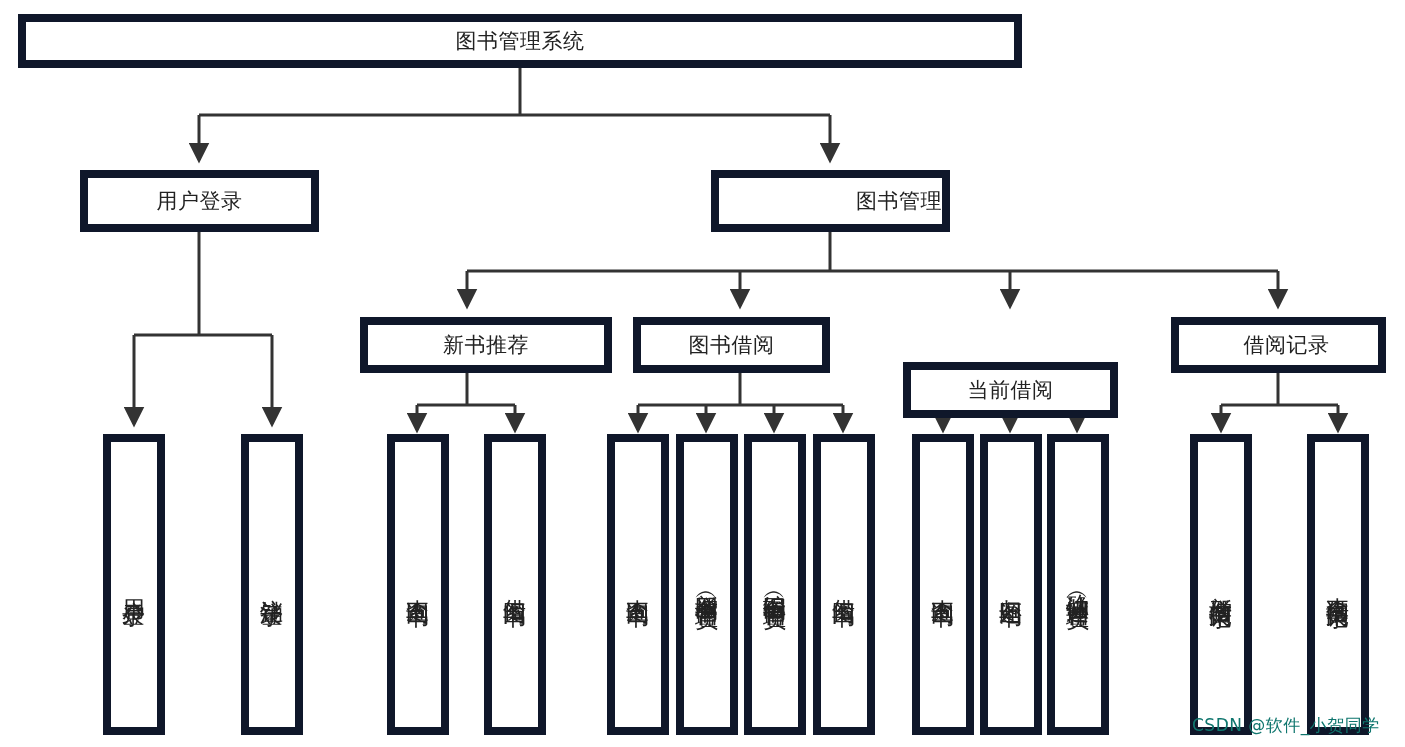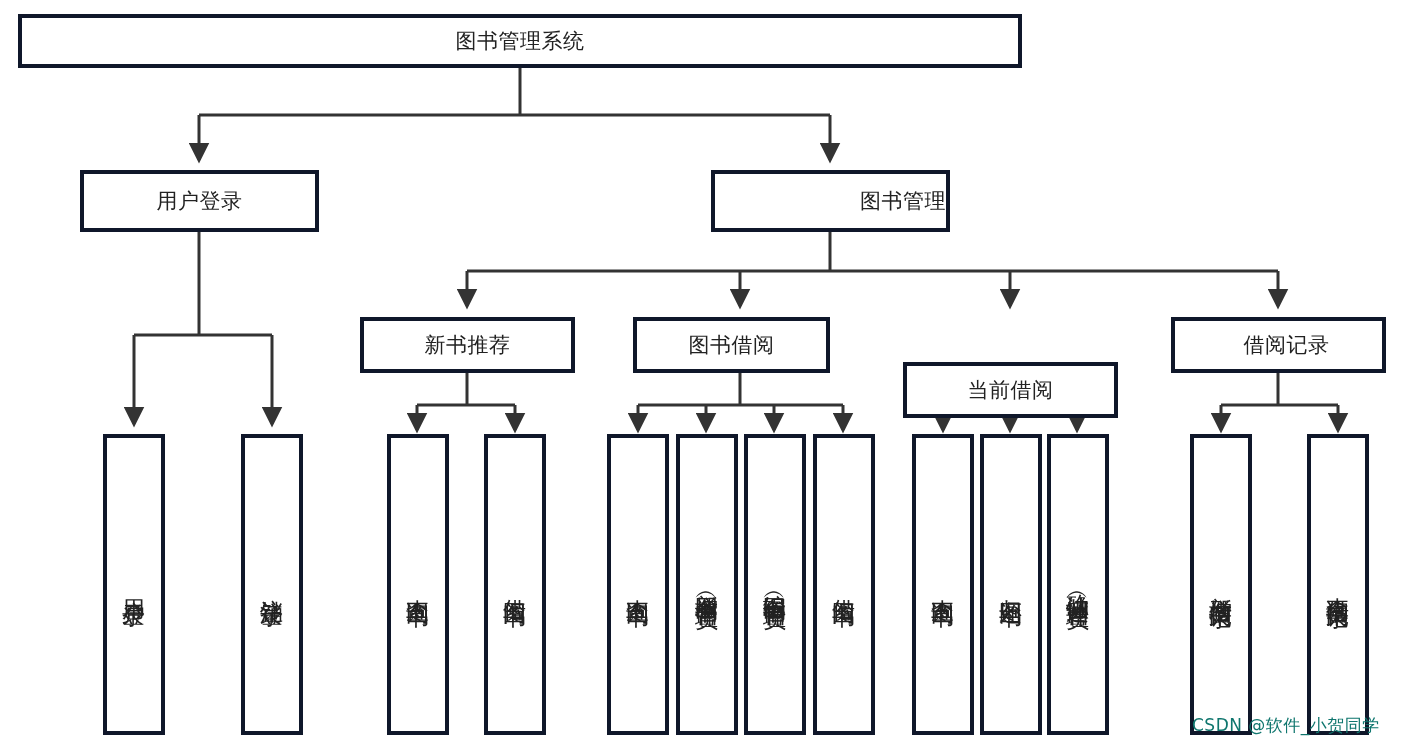--- a/index.html
+++ b/index.html
@@ -21,21 +21,21 @@
     position: absolute;
     left: 0;
     top: 0;
     width: 1405px;
     height: 747px;
     pointer-events: none;
   }
   .node {
     position: absolute;
     box-sizing: border-box;
-    border: 4px solid #0f172a;
+    border: 8px solid #0f172a;
     background: #ffffff;
     display: flex;
     align-items: center;
     justify-content: center;
     color: #222222;
   }
   .node.horiz {
     font-size: 21px;
     letter-spacing: 0.5px;
   }
@@ -120,21 +120,21 @@
     <span class="label">图书管理系统</span>
   </div>
 
   <div class="node horiz" style="left:80px; top:170px; width:239px; height:62px;">
     <span class="label">用户登录</span>
   </div>
   <div class="node horiz" style="left:711px; top:170px; width:239px; height:62px;justify-content:flex-end;">
     <span class="label">图书管理</span>
   </div>
 
-  <div class="node horiz" style="left:360px; top:317px; width:215px; height:56px;">
+  <div class="node horiz" style="left:360px; top:317px; width:252px; height:56px;">
     <span class="label">新书推荐</span>
   </div>
   <div class="node horiz" style="left:633px; top:317px; width:197px; height:56px;">
     <span class="label">图书借阅</span>
   </div>
   <div class="node horiz" style="left:903px; top:317px; width:215px; height:56px;margin-top:45px;">
     <span class="label">当前借阅</span>
   </div>
   <div class="node horiz" style="left:1171px; top:317px; width:215px; height:56px;padding-left:16px;">
     <span class="label">借阅记录</span>

